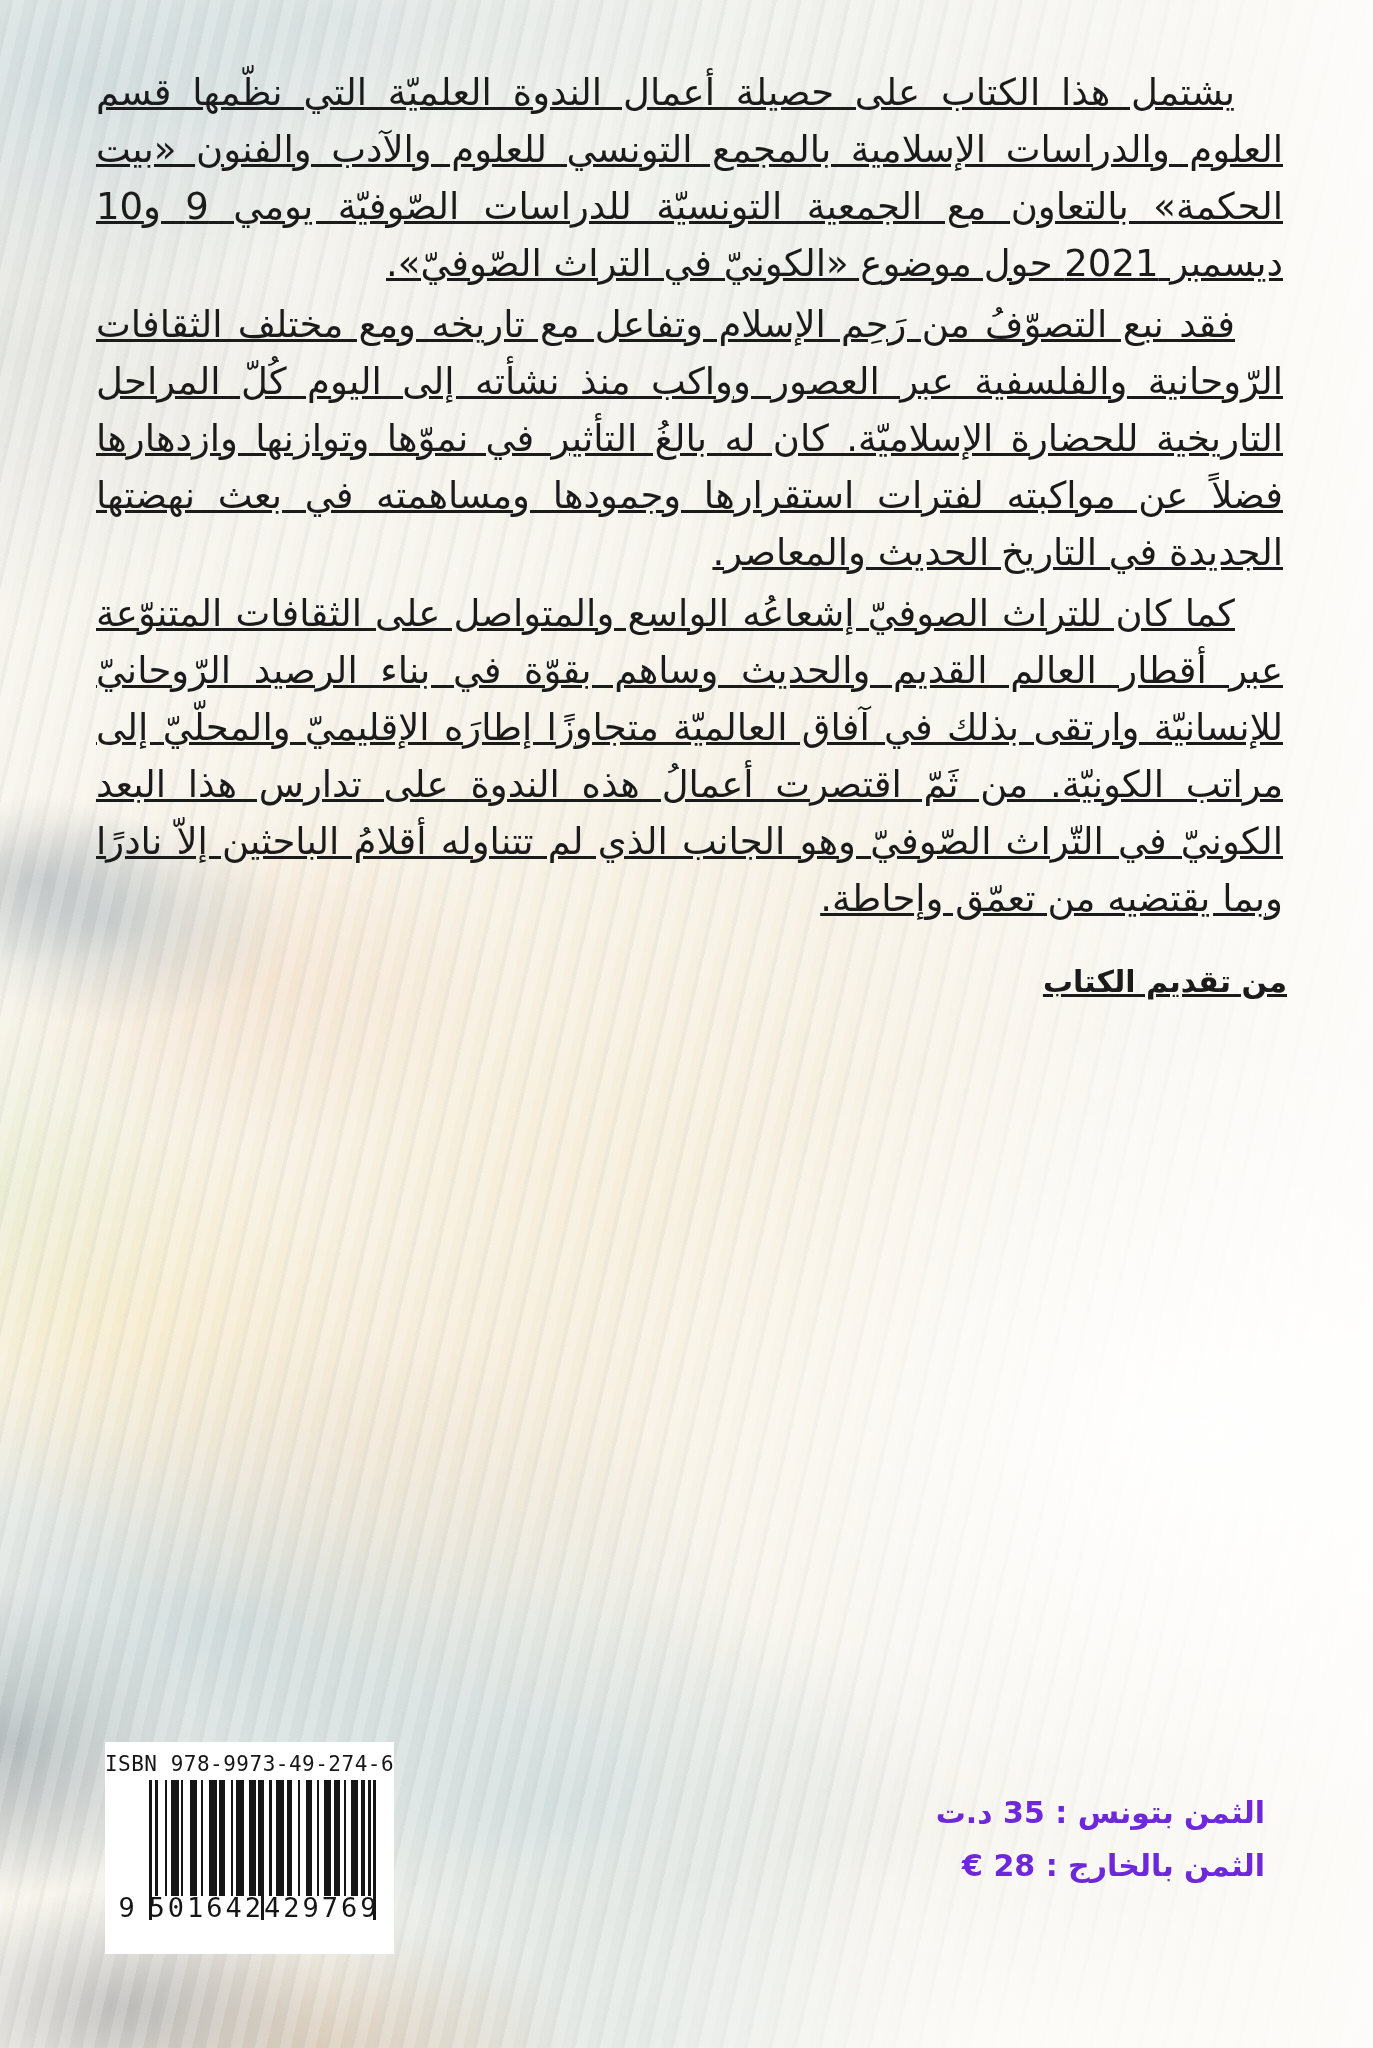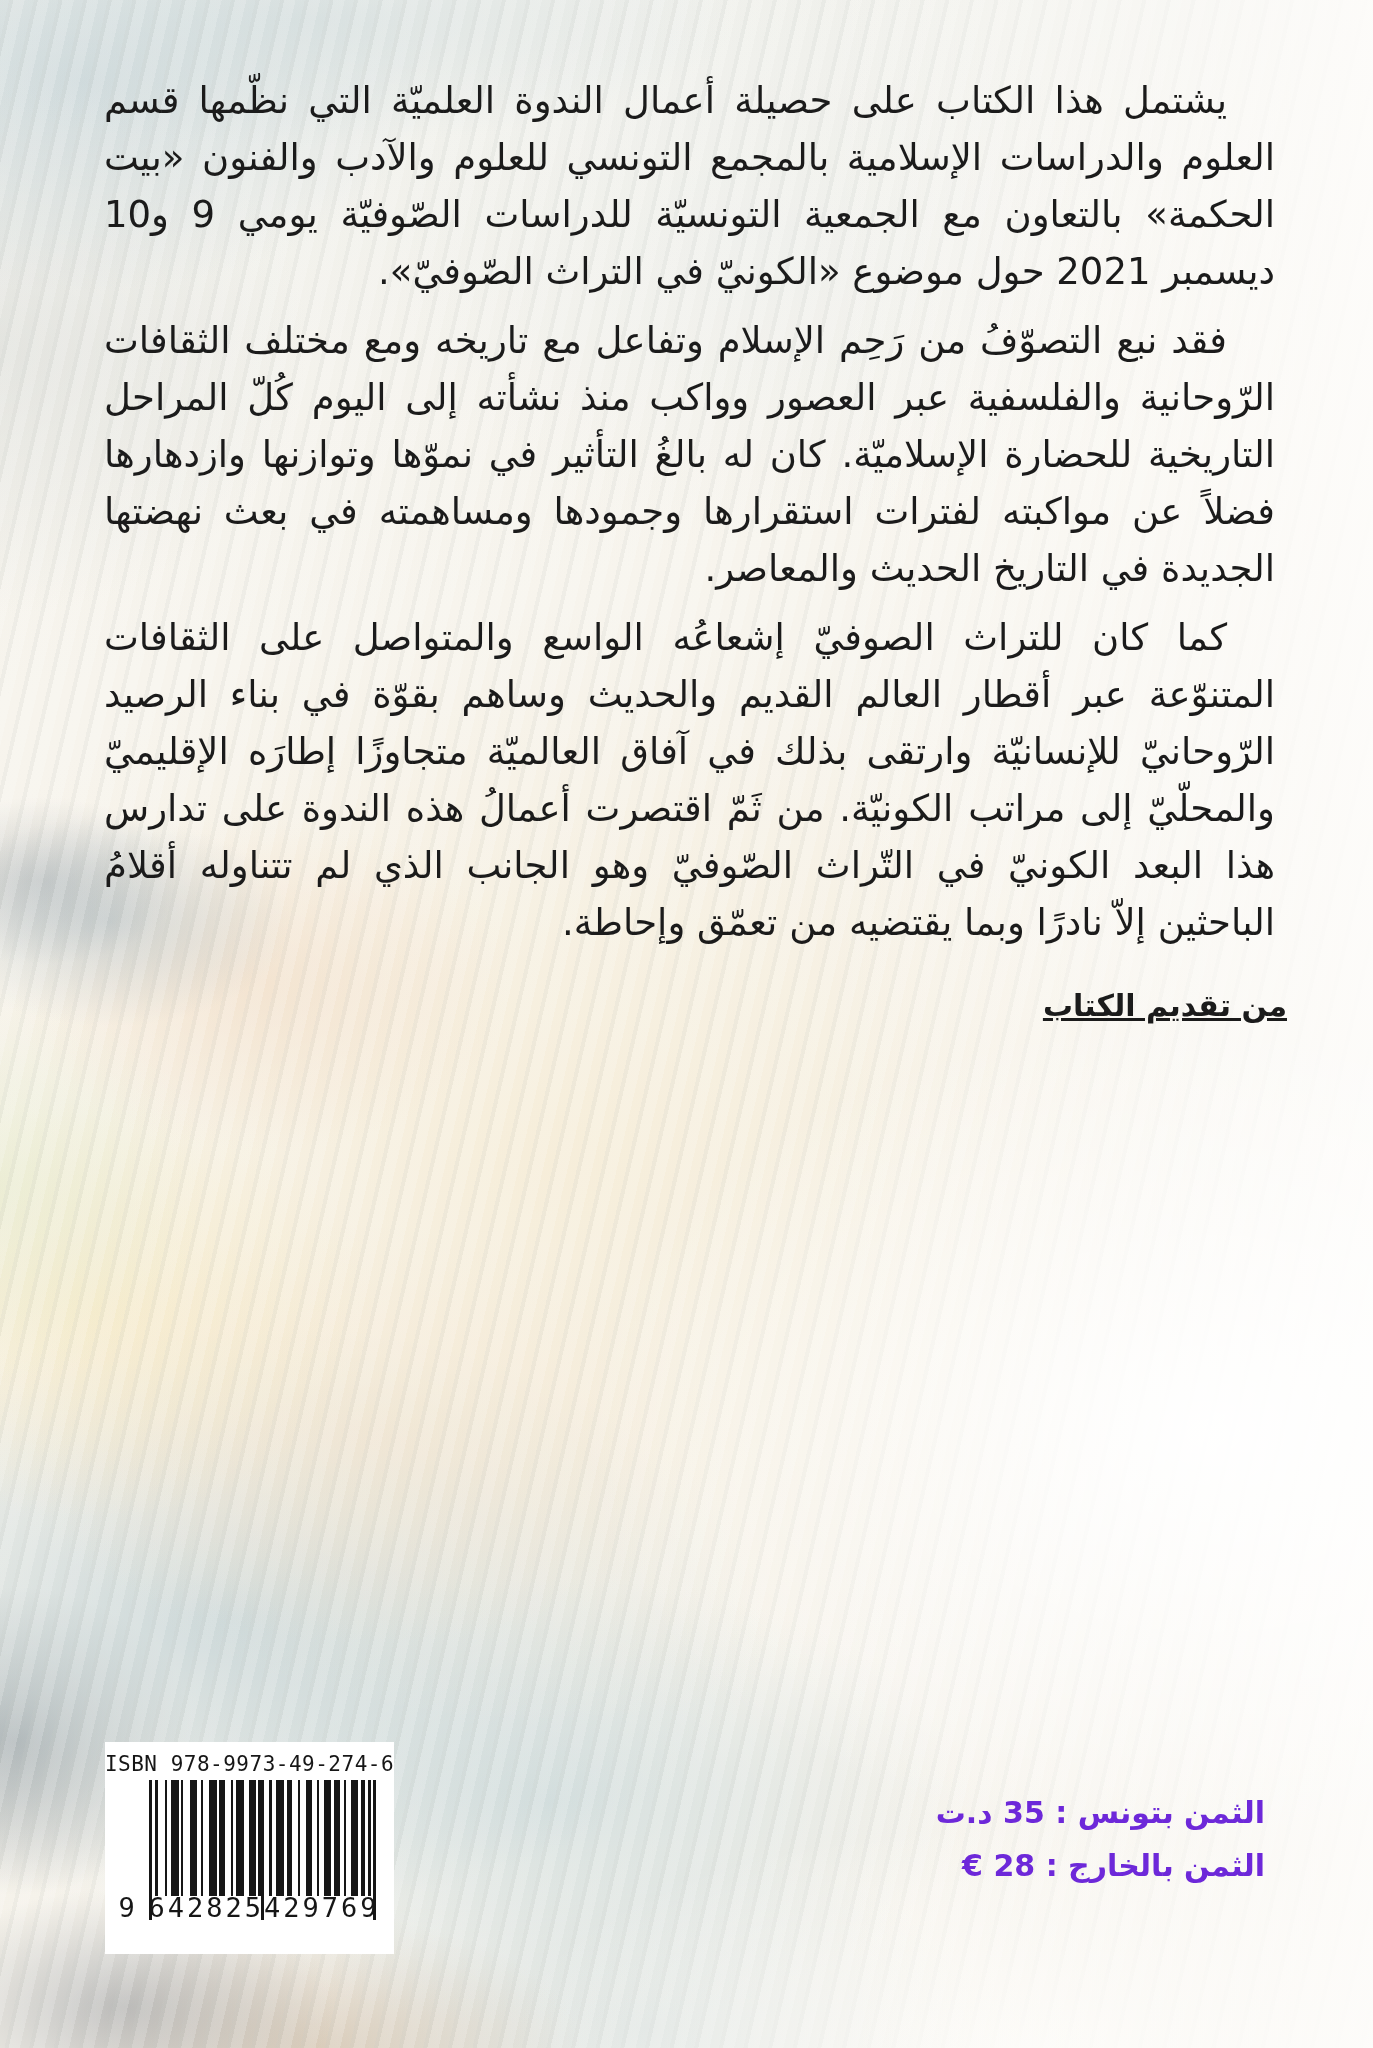--- a/index.html
+++ b/index.html
@@ -47,21 +47,21 @@
       radial-gradient(900px 600px at 88% 70%, rgba(255,255,255,0.95), rgba(255,255,255,0) 70%),
       linear-gradient(to left, rgba(253,252,250,0.95) 0%, rgba(253,252,250,0.55) 15%, rgba(253,252,250,0) 40%),
       radial-gradient(700px 300px at 75% 100%, rgba(253,252,249,0.90), transparent 75%);
   }
   
   .blurb{
     position:absolute;top:60px;right:86px;left:92px;z-index:3;
     direction:rtl;text-align:justify;
     font-size:37px;line-height:57px;color:#1b1b1b;
   }
-  .para{margin:12px;text-indent:48px;}
+  .para{margin:4px;text-indent:48px;text-decoration:underline;}
   .attribution{
     margin:26px 0 0;text-indent:0;
     text-align:right;padding-left:104px;
     font-weight:bold;font-size:30px;text-decoration:underline;
   }
   
   .isbn-panel{
     position:absolute;left:105px;top:1742px;width:289px;height:212px;
     background:#ffffff;z-index:3;
     display:flex;flex-direction:column;align-items:center;
@@ -122,21 +122,21 @@
 
   <section class="isbn-panel">
     <div class="isbn-label">ISBN 978-9973-49-274-6</div>
     <div class="barcode">
       <div class="bars"></div>
       <span class="guard g1"></span>
       <span class="guard g2"></span>
       <span class="guard g3"></span>
       <div class="bdigits">
         <span class="lead">9</span>
-        <span class="grp">642825</span>
+        <span class="grp">501642</span>
         <span class="grp">429769</span>
       </div>
     </div>
   </section>
 
   <section class="prices">
     <div class="price">الثمن بتونس : 35 د.ت</div>
     <div class="price">الثمن بالخارج : 28 €</div>
   </section>
 

